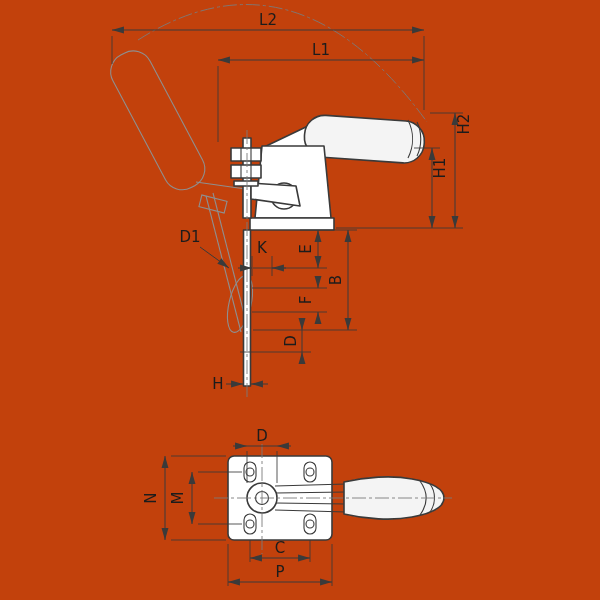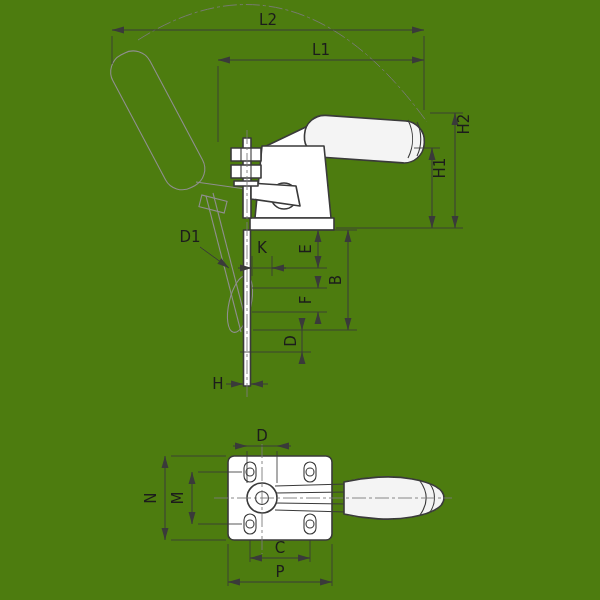--- a/index.html
+++ b/index.html
@@ -1,16 +1,16 @@
 <!DOCTYPE html>
 <html><head>
 <meta charset="utf-8">
 <style>
   html,body{margin:0;padding:0;background:#ffffff;}
-  .stage{position:relative;width:600px;height:600px;background:#4d7c0f;overflow:hidden;
+  .stage{position:relative;width:600px;height:600px;background:#c2410c;overflow:hidden;
          font-family:"DejaVu Sans",sans-serif;}
   svg{display:block;}
   .outline{fill:#ffffff;stroke:#3a3a3a;stroke-width:1.6;stroke-linejoin:round;}
   .fillpart{fill:#f4f4f4;stroke:#3a3a3a;stroke-width:1.6;stroke-linejoin:round;}
   .detail{fill:none;stroke:#3a3a3a;stroke-width:1.1;}
   .phantom{fill:none;stroke:#8f8f8f;stroke-width:1.1;}
   .cl{fill:none;stroke:#7a7a7a;stroke-width:0.9;stroke-dasharray:14 3 3 3;}
   .dim{fill:none;stroke:#3a3a3a;stroke-width:1;}
   .ext{fill:none;stroke:#3a3a3a;stroke-width:0.85;}
   .dim-label{font-size:15px;fill:#1c1c1c;}

